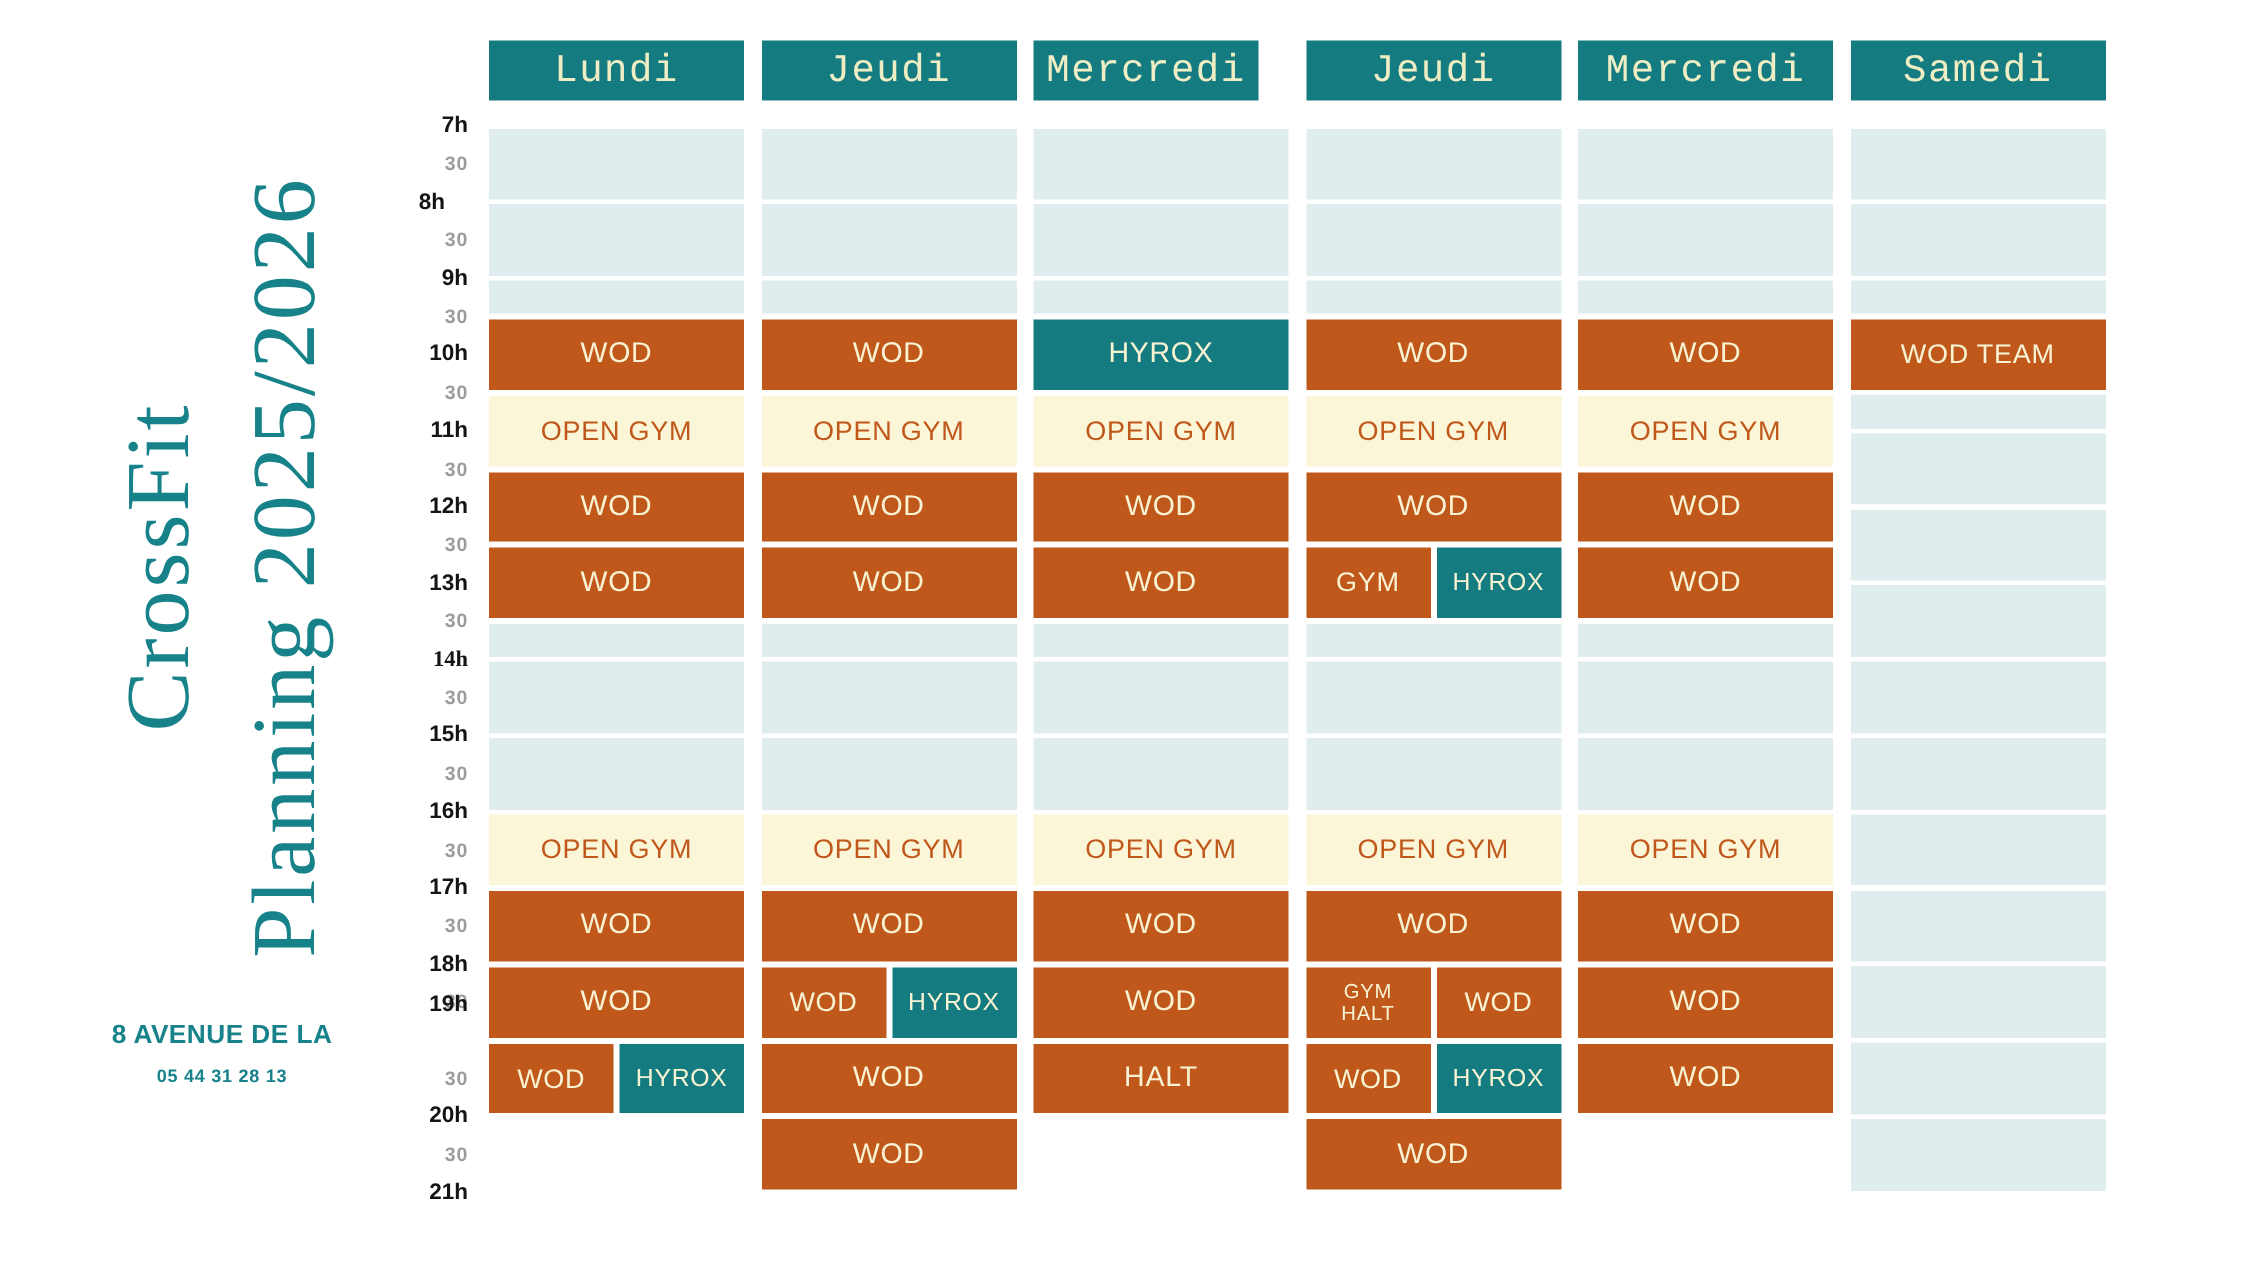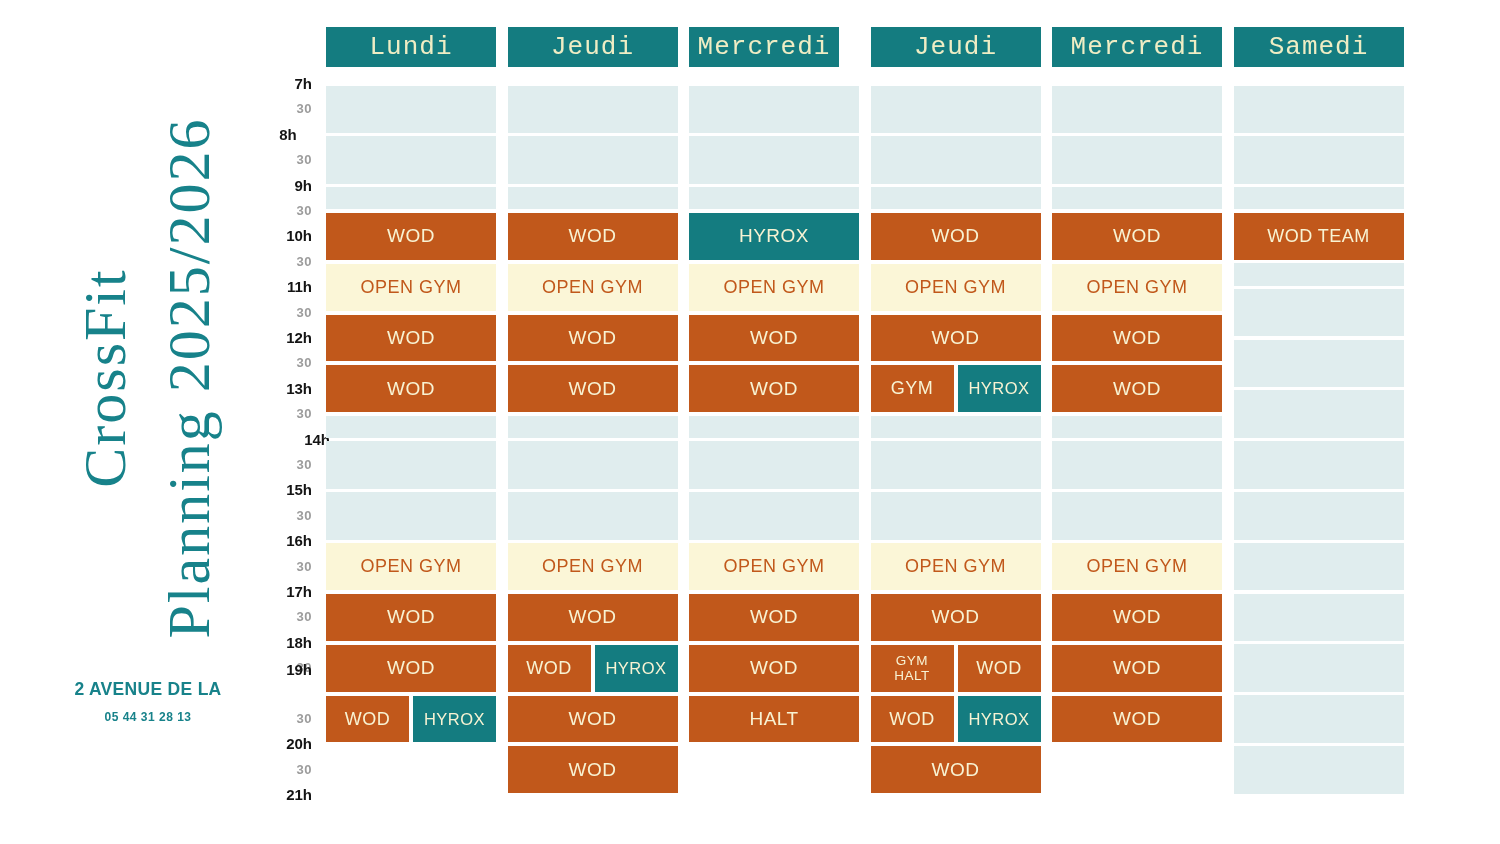--- a/index.html
+++ b/index.html
@@ -48,40 +48,40 @@
 <body>
 
 <div class="page" id="page" style="--teal: #147C80; --orange: #C1581B; --cream: #FBF6D7; --lightblue: #E0EDEE; --creamtext: #F8F3D3; --title-teal: #17828A;">
 
   <div class="title-rotated">
     <div>CrossFit</div>
     <div>Planning 2025/2026</div>
   </div>
 
   <div class="address-block">
-    <div>2 AVENUE DE LA</div>
+    <div>8 AVENUE DE LA</div>
     <div class="phone-line">05 44 31 28 13</div>
   </div>
 
   <div id="grid">
       <div class="time-label hour" style="left: 264px; top: 75px;">7h</div>
       <div class="time-label half" style="left: 264px; top: 100.4px;">30</div>
       <div class="time-label hour" style="left: 264px; top: 125.8px; text-align: center;">8h</div>
       <div class="time-label half" style="left: 264px; top: 151.2px;">30</div>
       <div class="time-label hour" style="left: 264px; top: 176.6px;">9h</div>
       <div class="time-label half" style="left: 264px; top: 202px;">30</div>
       <div class="time-label hour" style="left: 264px; top: 227.4px;">10h</div>
       <div class="time-label half" style="left: 264px; top: 252.8px;">30</div>
       <div class="time-label hour" style="left: 264px; top: 278.2px;">11h</div>
       <div class="time-label half" style="left: 264px; top: 303.6px;">30</div>
       <div class="time-label hour" style="left: 264px; top: 329px;">12h</div>
       <div class="time-label half" style="left: 264px; top: 354.4px;">30</div>
       <div class="time-label hour" style="left: 264px; top: 379.8px;">13h</div>
       <div class="time-label half" style="left: 264px; top: 405.2px;">30</div>
-      <div class="time-label hour" style="left: 282px; top: 430.6px;">14h</div>
+      <div class="time-label hour" style="left: 264px; top: 430.6px; font-family: Liberation Serif, serif;">14h</div>
       <div class="time-label half" style="left: 264px; top: 456px;">30</div>
       <div class="time-label hour" style="left: 264px; top: 481.4px;">15h</div>
       <div class="time-label half" style="left: 264px; top: 506.8px;">30</div>
       <div class="time-label hour" style="left: 264px; top: 532.2px;">16h</div>
       <div class="time-label half" style="left: 264px; top: 557.6px;">30</div>
       <div class="time-label hour" style="left: 264px; top: 583px;">17h</div>
       <div class="time-label half" style="left: 264px; top: 608.4px;">30</div>
       <div class="time-label hour" style="left: 264px; top: 633.8px;">18h</div>
       <div class="time-label half" style="left: 264px; top: 659.2px;">30</div>
       <div class="time-label hour" style="left: 264px; top: 661px;">19h</div>

